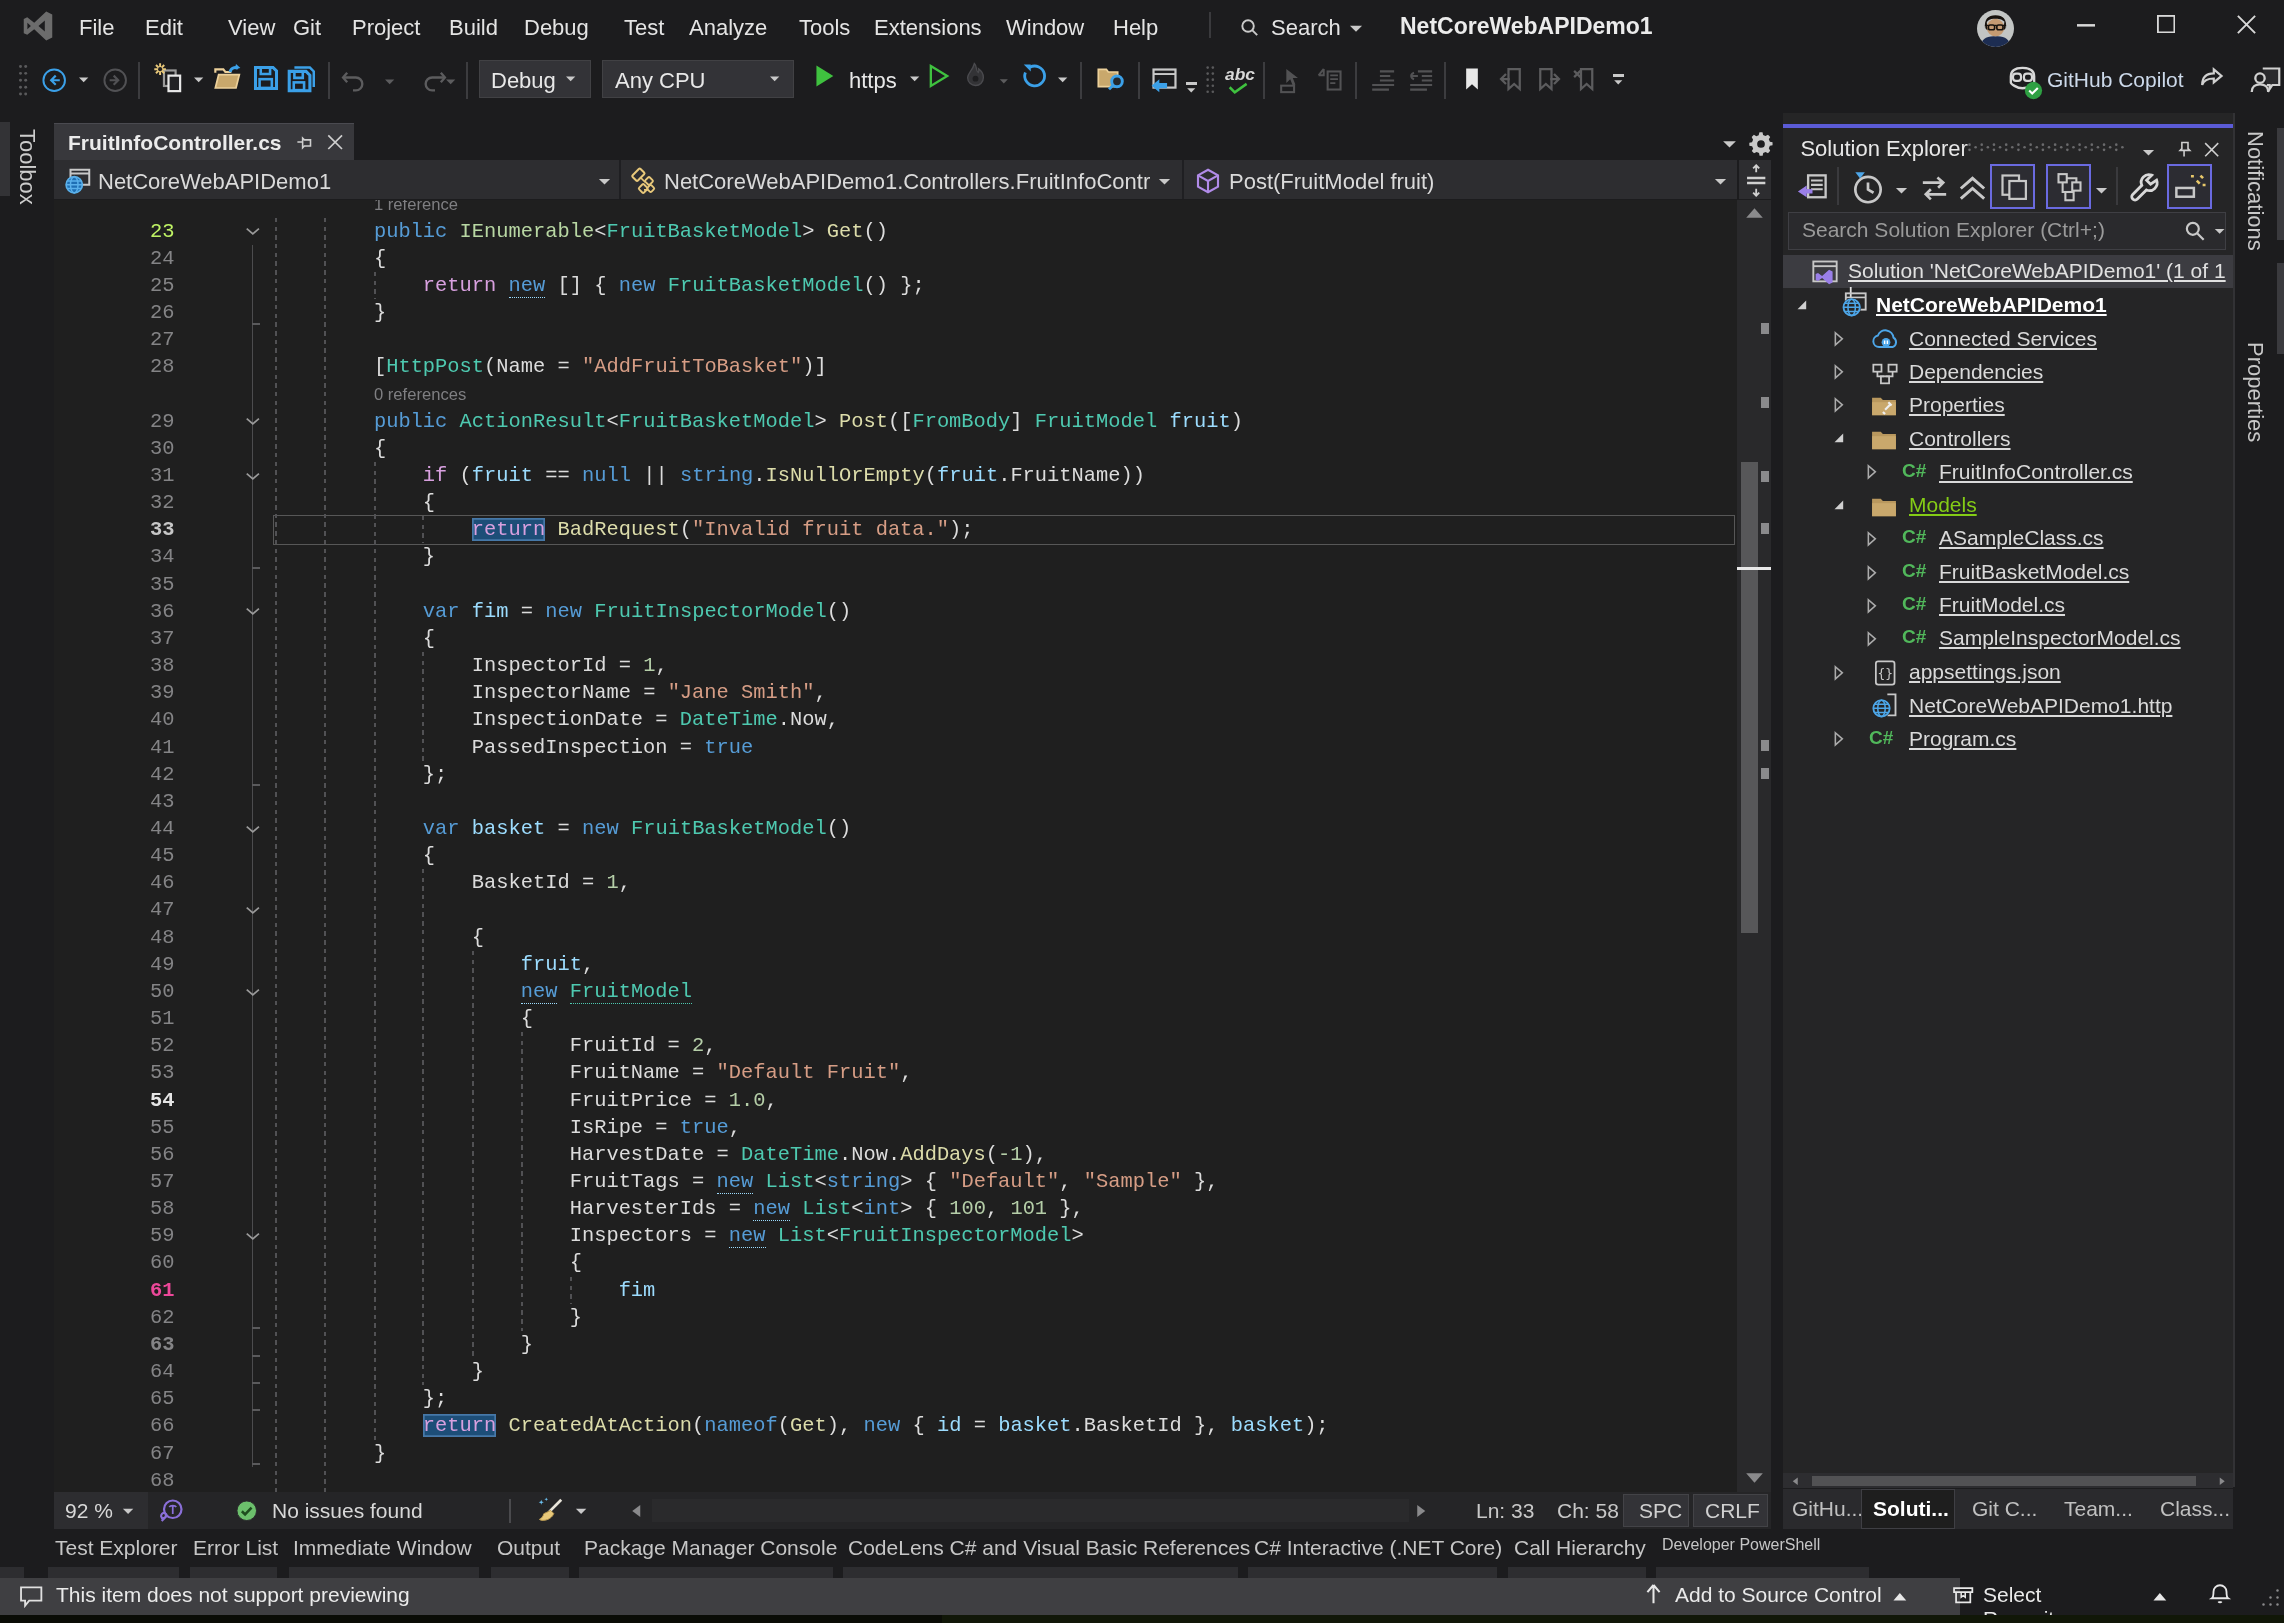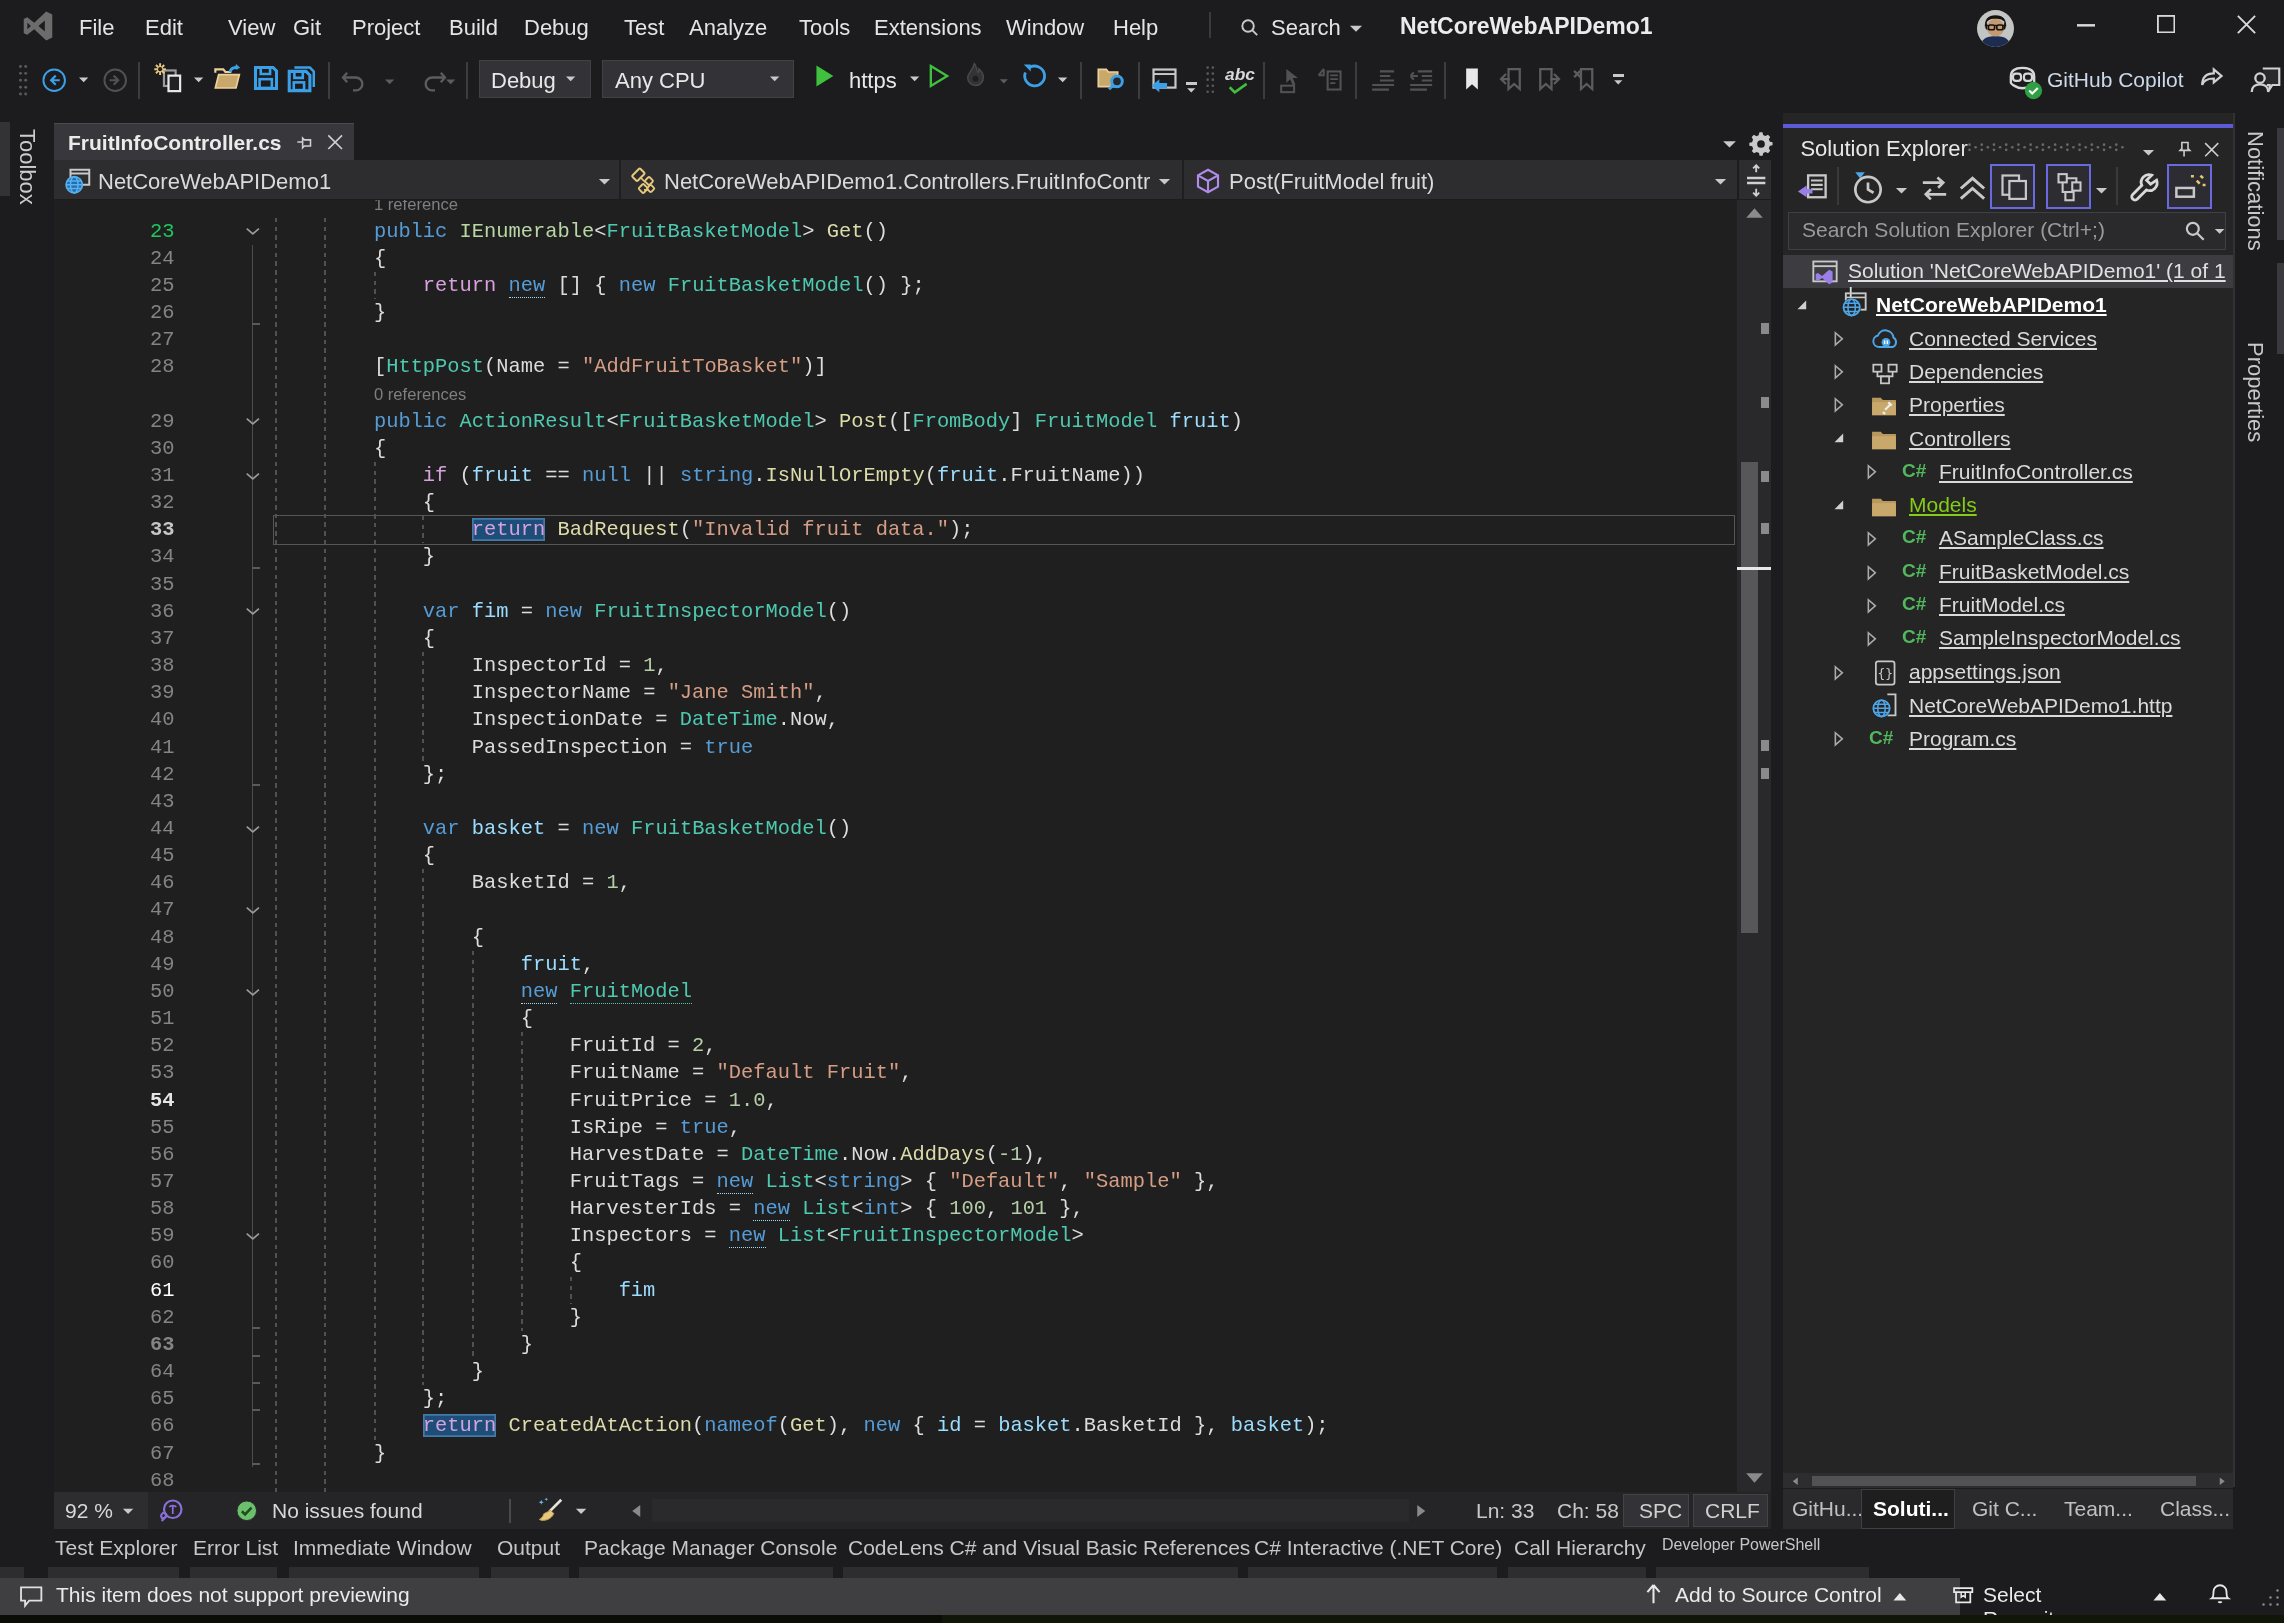--- a/index.html
+++ b/index.html
@@ -328,21 +328,21 @@
 <div class="guide" style="left:270px;top:17.6px;height:1276px"></div>
 <div class="guide" style="left:320px;top:72px;height:27px"></div>
 <div class="guide" style="left:320px;top:262px;height:978px"></div>
 <div class="guide" style="left:368px;top:316px;height:27px"></div>
 <div class="guide" style="left:368px;top:452px;height:109px"></div>
 <div class="guide" style="left:368px;top:669px;height:516px"></div>
 <div class="guide" style="left:418px;top:751px;height:407px"></div>
 <div class="guide" style="left:467px;top:832px;height:299px"></div>
 <div class="guide" style="left:516px;top:1077px;height:27px"></div>
 <div class="abs" style="left:198px;top:45px;width:0;height:1222px;border-left:1.7px solid #4c4c4e"></div>
-<div class="ln" style="left:-10.5px;top:17.6px;color:#22c55e;font-weight:normal">23</div>
+<div class="ln" style="left:-10.5px;top:17.6px;color:#bef264;font-weight:normal">23</div>
 <div class="ln" style="left:-10.5px;top:45px;color:#848486;font-weight:normal">24</div>
 <div class="ln" style="left:-10.5px;top:72px;color:#848486;font-weight:normal">25</div>
 <div class="ln" style="left:-10.5px;top:99px;color:#848486;font-weight:normal">26</div>
 <div class="ln" style="left:-10.5px;top:126px;color:#848486;font-weight:normal">27</div>
 <div class="ln" style="left:-10.5px;top:153px;color:#848486;font-weight:normal">28</div>
 <div class="ln" style="left:-10.5px;top:208px;color:#848486;font-weight:normal">29</div>
 <div class="ln" style="left:-10.5px;top:235px;color:#848486;font-weight:normal">30</div>
 <div class="ln" style="left:-10.5px;top:262px;color:#848486;font-weight:normal">31</div>
 <div class="ln" style="left:-10.5px;top:289px;color:#848486;font-weight:normal">32</div>
 <div class="ln" style="left:-10.5px;top:316px;color:#c6c6c6;font-weight:bold">33</div>
@@ -366,21 +366,21 @@
 <div class="ln" style="left:-10.5px;top:805px;color:#848486;font-weight:normal">51</div>
 <div class="ln" style="left:-10.5px;top:832px;color:#848486;font-weight:normal">52</div>
 <div class="ln" style="left:-10.5px;top:859px;color:#848486;font-weight:normal">53</div>
 <div class="ln" style="left:-10.5px;top:887px;color:#e5e5e5;font-weight:bold">54</div>
 <div class="ln" style="left:-10.5px;top:914px;color:#848486;font-weight:normal">55</div>
 <div class="ln" style="left:-10.5px;top:941px;color:#848486;font-weight:normal">56</div>
 <div class="ln" style="left:-10.5px;top:968px;color:#848486;font-weight:normal">57</div>
 <div class="ln" style="left:-10.5px;top:995px;color:#848486;font-weight:normal">58</div>
 <div class="ln" style="left:-10.5px;top:1022px;color:#848486;font-weight:normal">59</div>
 <div class="ln" style="left:-10.5px;top:1049px;color:#848486;font-weight:normal">60</div>
-<div class="ln" style="left:-10.5px;top:1077px;color:#ffffff;font-weight:normal">61</div>
+<div class="ln" style="left:-10.5px;top:1077px;color:#ec4899;font-weight:bold">61</div>
 <div class="ln" style="left:-10.5px;top:1104px;color:#848486;font-weight:normal">62</div>
 <div class="ln" style="left:-10.5px;top:1131px;color:#848486;font-weight:bold">63</div>
 <div class="ln" style="left:-10.5px;top:1158px;color:#848486;font-weight:normal">64</div>
 <div class="ln" style="left:-10.5px;top:1185px;color:#848486;font-weight:normal">65</div>
 <div class="ln" style="left:-10.5px;top:1212px;color:#848486;font-weight:normal">66</div>
 <div class="ln" style="left:-10.5px;top:1240px;color:#848486;font-weight:normal">67</div>
 <div class="ln" style="left:-10.5px;top:1267px;color:#848486;font-weight:normal">68</div>
 <svg class="abs" style="left:191px;top:26px" width="15.7" height="10.5" viewBox="0 0 18 12">
         <path d="M2 3l7 6 7-6" fill="none" stroke="#9a9a9a" stroke-width="2"></path>
       </svg>

